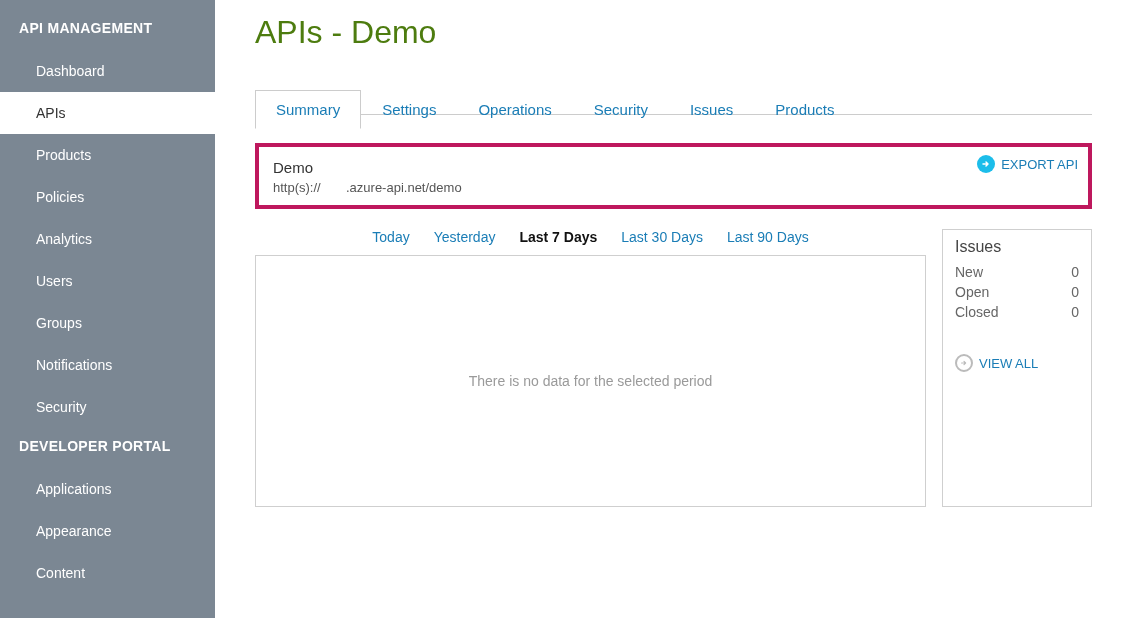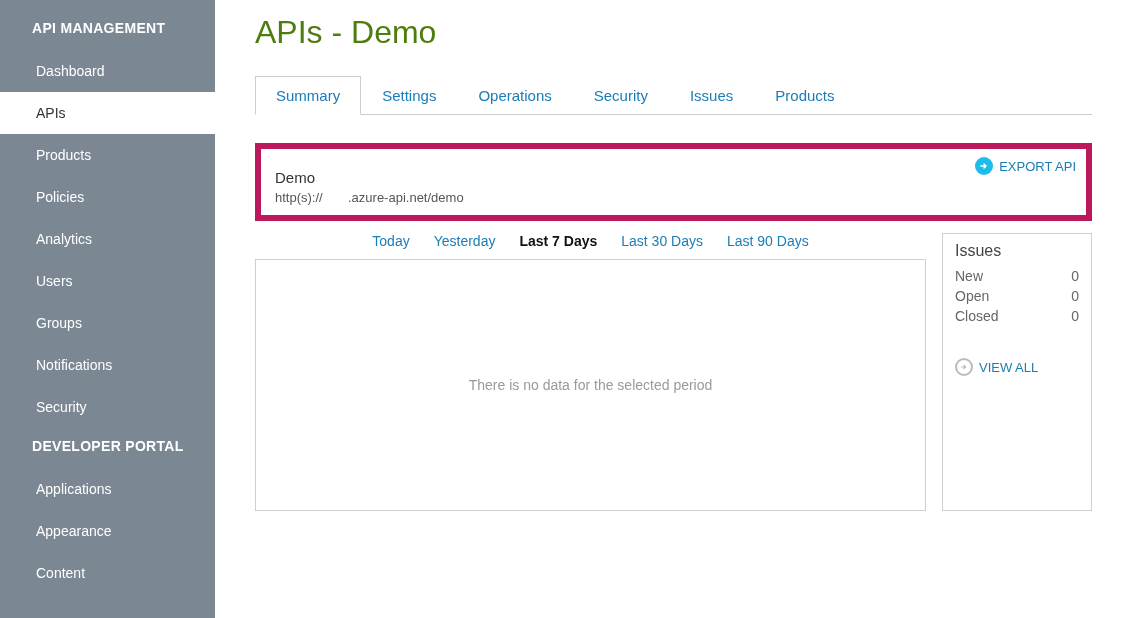--- a/index.html
+++ b/index.html
@@ -16,21 +16,21 @@
     .sidebar {
       width: 215px;
       background: #7b8793;
       color: #fff;
       height: 100%;
       padding-top: 10px;
     }
     .sidebar-heading {
       font-weight: bold;
       font-size: 14px;
-      padding: 10px 20px 14px 32px;
+      padding: 10px 20px 14px 19px;
       letter-spacing: 0.3px;
     }
     .sidebar-item {
       padding: 13px 12px 13px 36px;
       font-size: 14px;
       cursor: pointer;
       color: #fff;
     }
     .sidebar-item.active {
       background: #fff;
@@ -51,33 +51,33 @@
       display: flex;
       border-bottom: 1px solid #ccc;
       margin-bottom: 28px;
     }
     .tab {
       padding: 10px 20px;
       color: #1a7db6;
       cursor: pointer;
       font-size: 15px;
       position: relative;
-      top: 1px;
+      top: 15px;
       border: 1px solid transparent;
     }
     .tab.active {
       border: 1px solid #ccc;
       border-bottom: 1px solid #fff;
       background: #fff;
     }
     .url-box {
-      border: 6px solid #be185d;
-      padding: 20px 14px 10px 14px;
+      border: 4px solid #be185d;
+      padding: 12px 14px 10px 14px;
       position: relative;
-      margin-bottom: 12px;
+      margin-bottom: 20px;
     }
     .url-box .api-name {
       font-size: 15px;
       color: #333;
       margin-bottom: 4px;
     }
     .url-box .api-url {
       font-size: 13px;
       color: #555;
     }

